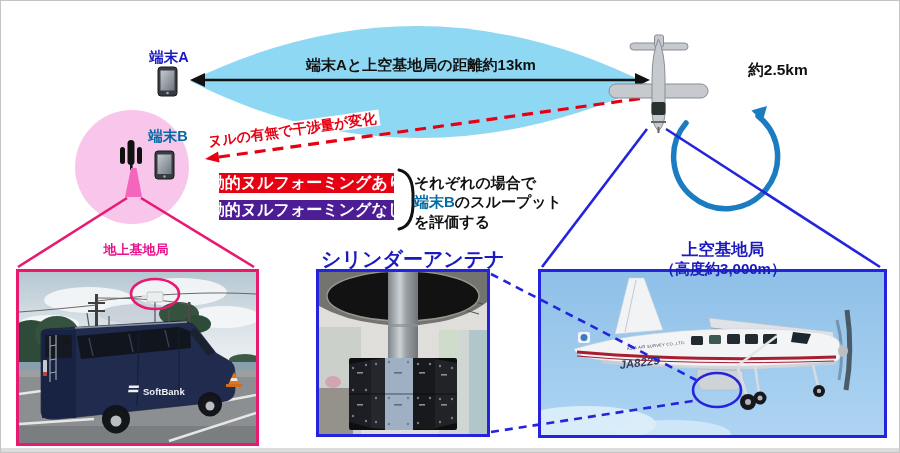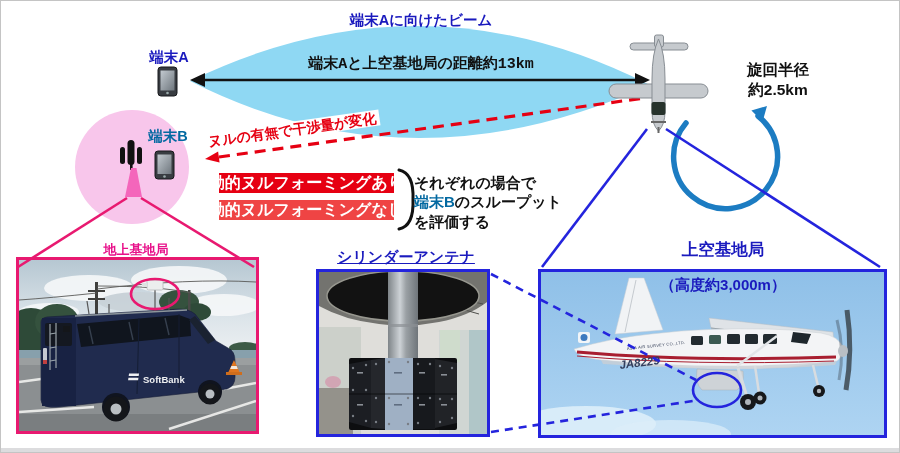--- a/index.html
+++ b/index.html
@@ -104,54 +104,52 @@
 
     <g stroke="#2424dd" stroke-width="2.6" stroke-dasharray="8 6">
       <line x1="490" y1="273" x2="695" y2="379"></line>
       <line x1="490" y1="431" x2="698" y2="399"></line>
     </g>
 
     <ellipse cx="154" cy="293" rx="24" ry="15" fill="none" stroke="#e81970" stroke-width="2.6"></ellipse>
     <ellipse cx="716" cy="389" rx="24" ry="17" fill="none" stroke="#2424dd" stroke-width="2.6"></ellipse>
   </svg>
 
-  <div class="lbl blue ctr z6" style="left:330px;top:11px;width:180px;font-size:14.5px;">端末Aに向けたビーム</div>
-
-  <div class="lbl black ctr z6" style="left:250px;top:55px;width:340px;font-size:15px;font-family:Liberation Mono, monospace;">端末Aと上空基地局の距離約13km</div>
+
+  <div class="lbl black ctr z6" style="left:250px;top:55px;width:340px;font-size:15px;">端末Aと上空基地局の距離約13km</div>
 
   <div class="lbl black ctr z6" style="left:722px;top:59px;width:110px;font-size:15.5px;line-height:20px;">
-    <div>旋回半径</div>
     <div>約2.5km</div>
   </div>
 
   <div class="lbl blue ctr z6" style="left:138px;top:48px;width:60px;font-size:14.5px;">端末A</div>
 
   <div class="lbl magenta ctr z6" style="left:137px;top:127px;width:60px;font-size:14.5px;">端末B</div>
 
   <div class="lbl red rot" style="left:203px;top:133px;font-size:14px;">ヌルの有無で干渉量が変化</div>
 
   <div class="casebox" style="left:218px;top:172px;background:#e60012;">動的ヌルフォーミングあり</div>
-  <div class="casebox" style="left:218px;top:199px;background:#ef4444;">動的ヌルフォーミングなし</div>
+  <div class="casebox" style="left:218px;top:199px;background:#4c1d95;">動的ヌルフォーミングなし</div>
 
   <div class="lbl z6" style="left:413px;top:172px;">
     <div class="eval-line">それぞれの場合で</div>
     <div class="eval-line"><span class="magenta">端末B</span><span>のスループット</span></div>
     <div class="eval-line">を評価する</div>
   </div>
 
   <div class="lbl ctr z6" style="left:75px;top:242px;width:120px;font-size:13px;color:#e8118a;">地上基地局</div>
 
-  <div class="lbl blue ctr z6" style="left:320px;top:247px;width:170px;font-size:15px;text-decoration:underline;">シリンダーアンテナ</div>
+  <div class="lbl blue ctr z6" style="left:320px;top:247px;width:170px;font-size:20px;">シリンダーアンテナ</div>
 
   <div class="lbl blue ctr z6" style="left:622px;top:227px;width:200px;line-height:19px;">
     <div style="font-size:16.5px;margin-top:12px;">上空基地局</div>
-    <div style="font-size:15px;margin-top:16px;">（高度約3,000m）</div>
-  </div>
-
-  <div class="photo pink-border" style="left:15px;top:256px;width:243px;height:177px;">
+    <div style="font-size:15px;">（高度約3,000m）</div>
+  </div>
+
+  <div class="photo pink-border" style="left:15px;top:268px;width:243px;height:177px;">
     <svg width="237" height="171" viewBox="0 0 237 171">
       <defs>
         <linearGradient id="skyL" x1="0" y1="0" x2="0" y2="1">
           <stop offset="0" stop-color="#b6c7d2"></stop>
             <stop offset="0.6" stop-color="#dde5ea"></stop>
             <stop offset="1" stop-color="#eef1f3"></stop>
         </linearGradient>
       </defs>
       <rect width="237" height="98" fill="url(#skyL)"></rect>
       <g fill="#f6f8f9" opacity="0.9">

